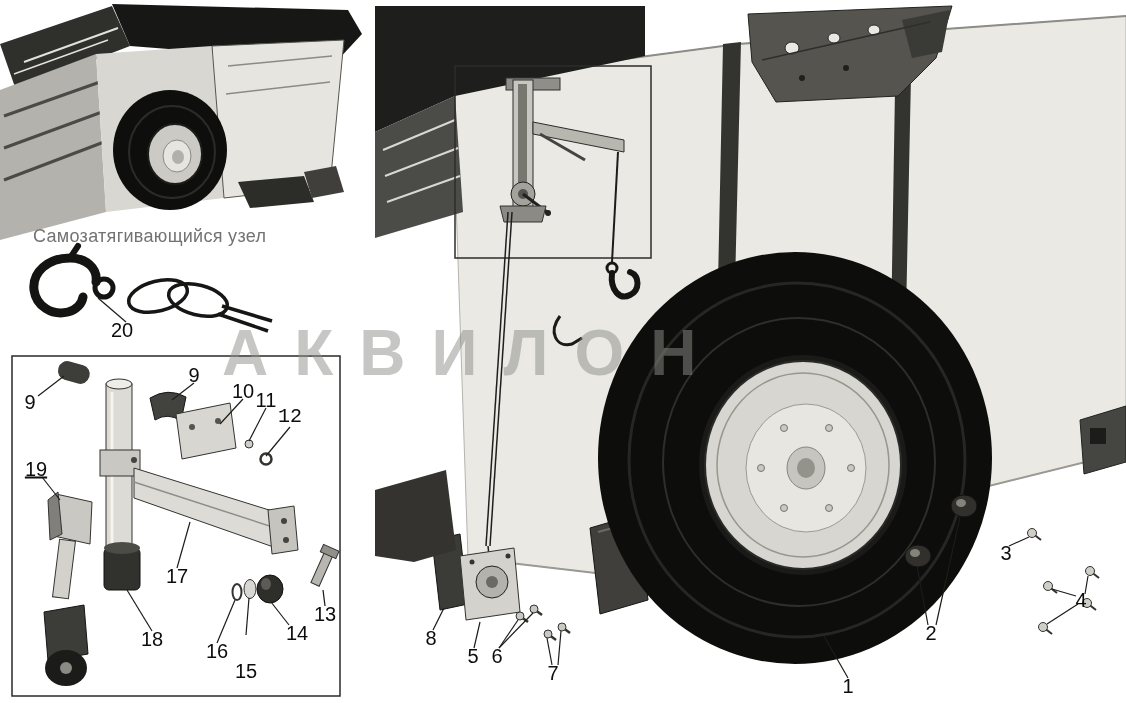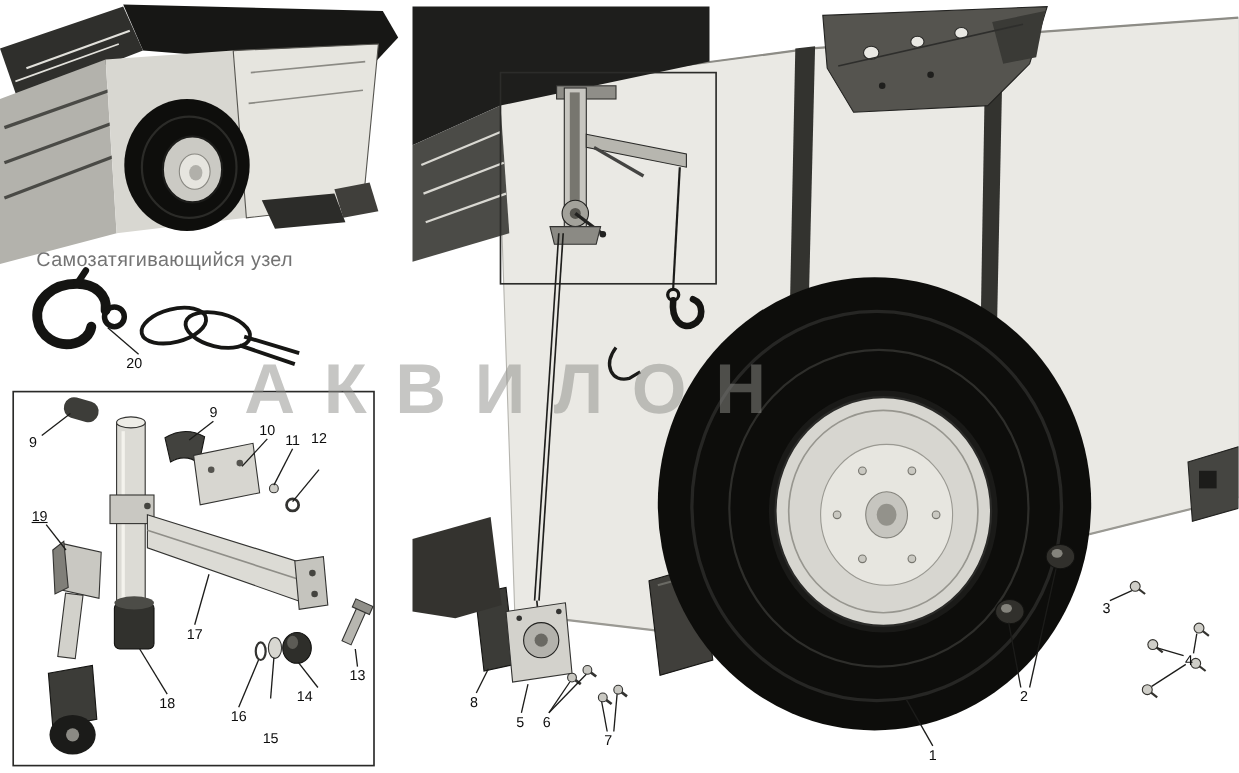--- a/index.html
+++ b/index.html
@@ -2,21 +2,21 @@
 <html><head>
 <meta charset="utf-8">
 <style>
   html,body{margin:0;padding:0;background:#ffffff;}
   .stage{position:relative;width:1126px;height:703px;background:#ffffff;overflow:hidden;
          font-family:"Liberation Sans",sans-serif;}
   .stage svg{position:absolute;left:0;top:0;}
   .watermark{position:absolute;left:222px;top:316px;font-size:64px;font-weight:bold;
              letter-spacing:26px;color:#8e8e8a;opacity:.5;white-space:nowrap;pointer-events:none;}
   .caption{position:absolute;left:33px;top:226px;font-size:18px;color:#737373;letter-spacing:.3px;}
-  .callout{position:absolute;transform:translate(-50%,-50%);font-size:13px;color:#0d0d0d;}
+  .callout{position:absolute;transform:translate(-50%,-50%);font-size:20px;color:#0d0d0d;}
 </style>
 </head>
 <body>
 
 <div class="stage">
 
 <svg width="1126" height="703" viewBox="0 0 1126 703">
 
   <g>
     <polygon points="452,82 738,44 1126,16 1126,452 900,508 638,578 468,558" fill="#eae9e4" stroke="#b5b4ae" stroke-width="1"></polygon>
@@ -244,27 +244,27 @@
 </svg>
 
 <div class="watermark">АКВИЛОН</div>
 <div class="caption">Самозатягивающийся узел</div>
 <div id="callout-layer">
       <div class="callout" style="left: 122px; top: 330px;">20</div>
       <div class="callout" style="left: 30px; top: 402px;">9</div>
       <div class="callout" style="left: 194px; top: 375px;">9</div>
       <div class="callout" style="left: 243px; top: 391px;">10</div>
       <div class="callout" style="left: 266px; top: 400px;">11</div>
-      <div class="callout" style="left: 290px; top: 398px;">12</div>
+      <div class="callout" style="left: 290px; top: 416px; font-family: Liberation Mono, monospace;">12</div>
       <div class="callout" style="left: 36px; top: 469px; text-decoration: underline;">19</div>
       <div class="callout" style="left: 177px; top: 576px;">17</div>
       <div class="callout" style="left: 152px; top: 639px;">18</div>
       <div class="callout" style="left: 217px; top: 651px; text-align: right;">16</div>
       <div class="callout" style="left: 246px; top: 643px; margin-top: 28px;">15</div>
-      <div class="callout" style="left: 277px; top: 633px;">14</div>
+      <div class="callout" style="left: 297px; top: 633px;">14</div>
       <div class="callout" style="left: 325px; top: 614px;">13</div>
       <div class="callout" style="left: 431px; top: 638px;">8</div>
       <div class="callout" style="left: 473px; top: 656px;">5</div>
       <div class="callout" style="left: 497px; top: 656px;">6</div>
       <div class="callout" style="left: 553px; top: 673px;">7</div>
       <div class="callout" style="left: 848px; top: 686px;">1</div>
       <div class="callout" style="left: 931px; top: 633px;">2</div>
       <div class="callout" style="left: 1006px; top: 553px;">3</div>
       <div class="callout" style="left: 1081px; top: 600px;">4</div>
     </div>

